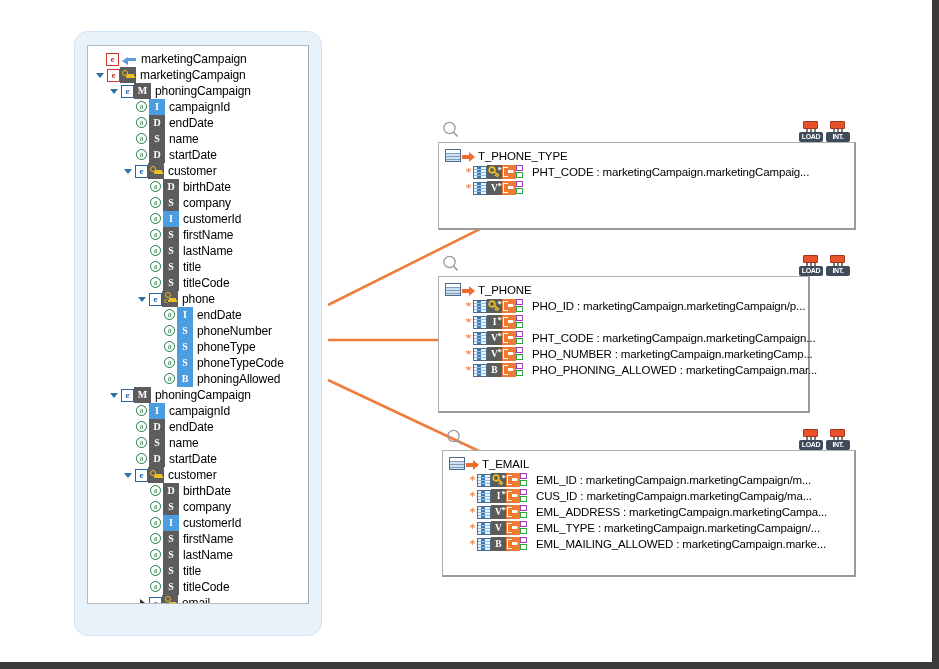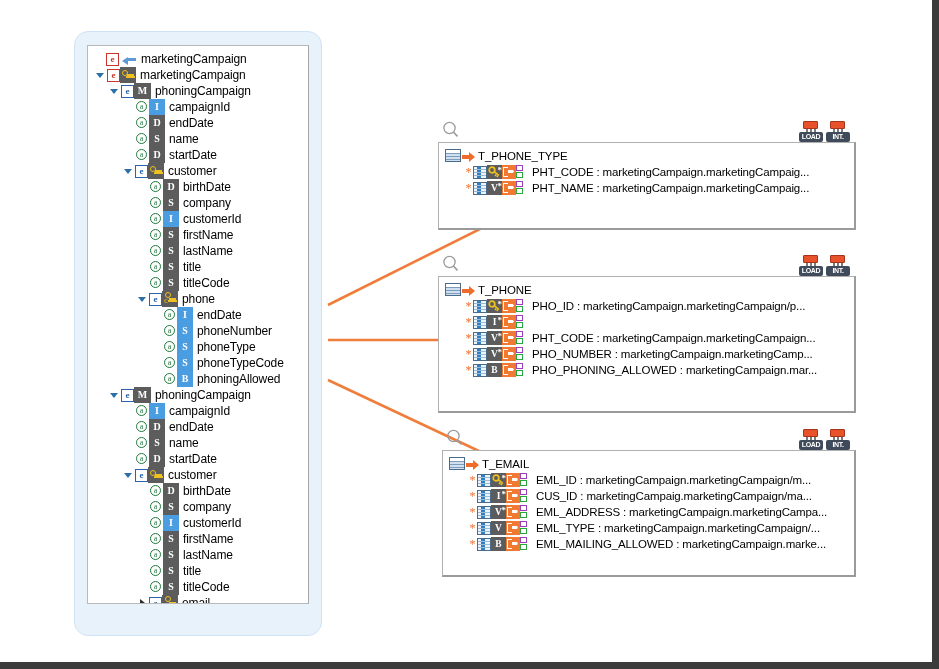--- a/index.html
+++ b/index.html
@@ -688,21 +688,20 @@
           </div>
           <div class="col-row">
             <span class="col-star">*</span>
             <span class="ico-col"></span>
             <span class="col-type">V<span class="ast">*</span></span>
             <span class="ico-export"></span>
             <span class="ico-stack">
               <span class="s1"></span>
               <span class="s2"></span>
             </span>
-            <span class="col-label">PHT_NAME : marketingCampaign.marketingCampaig...</span>
           </div>
         </div>
       </div>
       <div class="tablegroup" style="left:438px; top:254px; width:418px;">
         <span class="magnify"><svg width="20" height="20" viewBox="0 0 20 20">
             <circle cx="8.5" cy="8" r="5.6" fill="none" stroke="#9a9a9a" stroke-width="1.3"></circle>
             <line x1="12.6" y1="12.2" x2="16.5" y2="16.4" stroke="#9a9a9a" stroke-width="1.6"></line>
           </svg></span>
         <div class="loadint" style="left:361px;">
           <span class="libtn">
@@ -713,21 +712,21 @@
             <span class="lilabel">LOAD</span>
           </span>
           <span class="libtn">
             <span class="lichip"></span>
             <span class="lipin" style="left:7px"></span>
             <span class="lipin" style="left:11px"></span>
             <span class="lipin" style="left:15px"></span>
             <span class="lilabel">INT.</span>
           </span>
         </div>
-        <div class="tablebox" style="width:418px; height:137px;">
+        <div class="tablebox" style="width:372px; height:137px;">
           <div class="tbl-title">
             <span class="ico-table"></span>
             <span class="ico-rarrow"></span>
             <span class="tbl-title-text">T_PHONE</span>
           </div>
           <div class="col-row">
             <span class="col-star">*</span>
             <span class="ico-col"></span>
             <span class="col-type pk">
               <svg width="15" height="14" viewBox="0 0 15 14" style="position:absolute;left:0;top:0">
@@ -834,21 +833,21 @@
           </div>
           <div class="col-row">
             <span class="col-star">*</span>
             <span class="ico-col"></span>
             <span class="col-type">I<span class="ast">*</span></span>
             <span class="ico-export"></span>
             <span class="ico-stack">
               <span class="s1"></span>
               <span class="s2"></span>
             </span>
-            <span class="col-label">CUS_ID : marketingCampaig.marketingCampaign/ma...</span>
+            <span class="col-label">CUS_ID : marketingCampaign.marketingCampaig/ma...</span>
           </div>
           <div class="col-row">
             <span class="col-star">*</span>
             <span class="ico-col"></span>
             <span class="col-type">V<span class="ast">*</span></span>
             <span class="ico-export"></span>
             <span class="ico-stack">
               <span class="s1"></span>
               <span class="s2"></span>
             </span>

